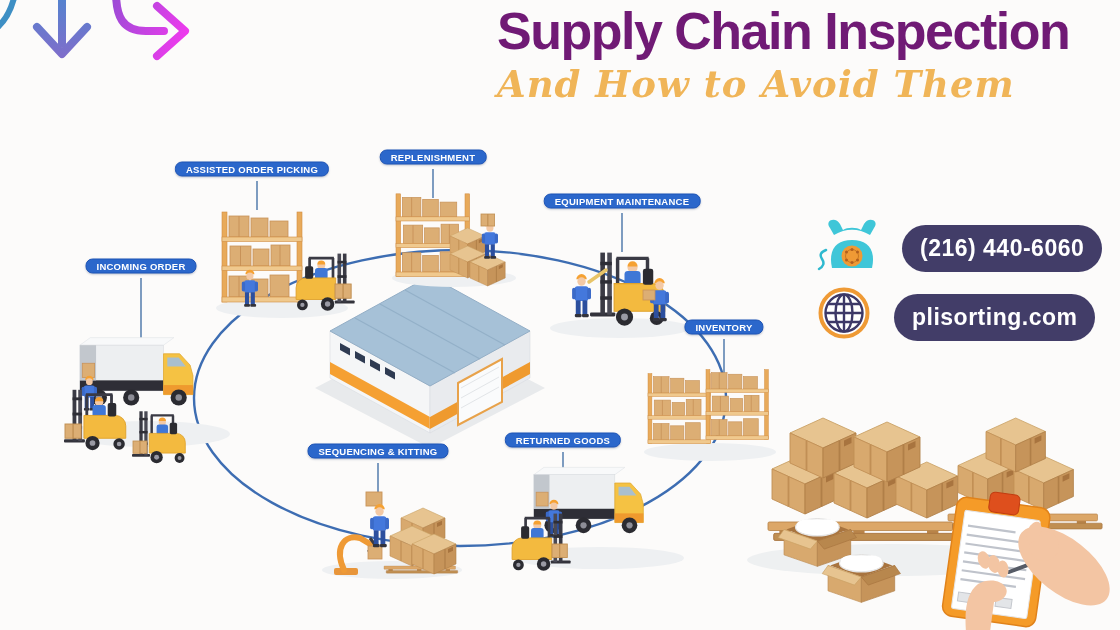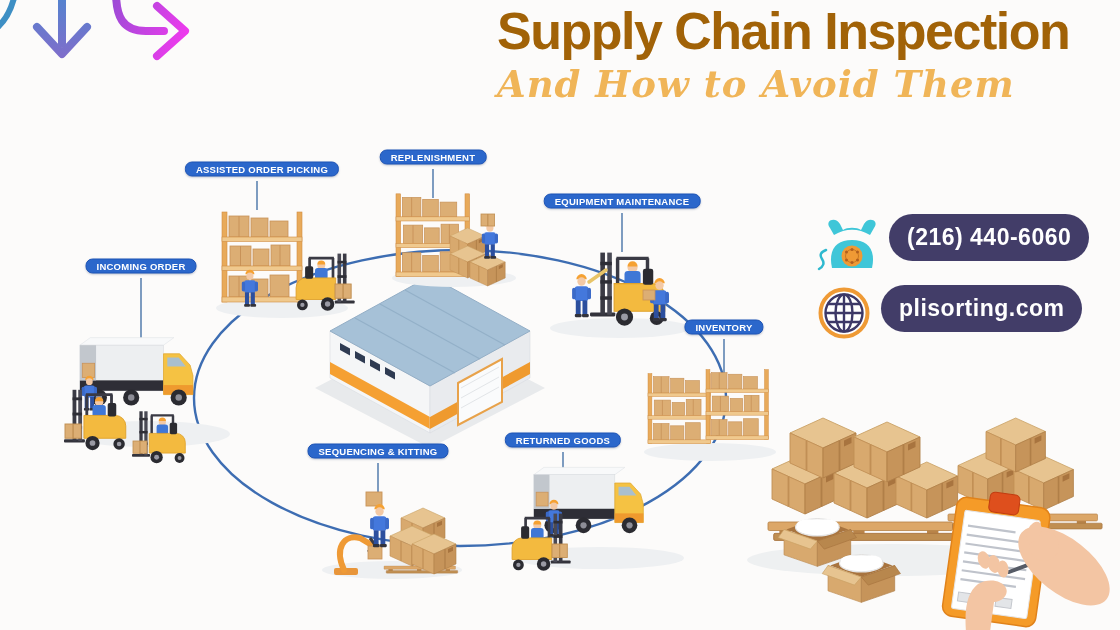--- a/index.html
+++ b/index.html
@@ -2,24 +2,24 @@
 <html><head>
 <meta charset="utf-8">
 <style>
   *{margin:0;padding:0;box-sizing:border-box}
   html,body{width:1120px;height:630px;overflow:hidden}
   body{font-family:"Liberation Sans",sans-serif;background:#fcfbfa;position:relative}
   .canvas{position:absolute;left:0;top:0;width:1120px;height:630px;background:#fcfbfa;overflow:hidden}
   .scene-svg{position:absolute;left:0;top:0;width:1120px;height:630px;z-index:1;pointer-events:none}
   .title{position:absolute;left:497px;top:4px;z-index:3;line-height:1.05;white-space:nowrap}
   .title .t1{font-size:44px;font-weight:700;color:#403b6e;letter-spacing:-1.5px}
-  .title .t2{font-size:52px;font-weight:700;color:#a16207;letter-spacing:-1.5px}
+  .title .t2{font-size:52px;font-weight:700;color:#701a75;letter-spacing:-1.5px}
   .title .t3{font-family:"DejaVu Serif",serif;font-style:italic;font-size:37px;font-weight:700;color:#f0b558;margin-top:6px;letter-spacing:1px}
   .contact{position:absolute;left:816px;top:214px;z-index:3;display:flex;flex-direction:column;gap:13px}
-  .contact-row{display:flex;align-items:flex-start;gap:9px}
+  .contact-row{display:flex;align-items:flex-end;gap:22px}
   .contact-pill{min-width:194px;height:47px;background:#423d68;border-radius:24px;color:#fff;
     font-size:23px;font-weight:700;display:flex;align-items:center;justify-content:center;
     letter-spacing:.5px;padding:0 18px}
   .station-label{position:absolute;transform:translate(-50%,-50%);background:#2b67cb;border:1px solid #1d54b6;
     color:#fff;font-size:9.5px;font-weight:700;letter-spacing:.25px;padding:0 10px;height:15px;
     display:flex;align-items:center;border-radius:7px;white-space:nowrap;z-index:4;
     box-shadow:0 1px 2px rgba(20,40,90,.25)}
 </style>
 </head>
 <body>
@@ -344,19 +344,19 @@
         <line x1="28" y1="9.5" x2="28" y2="46.5" stroke="#3d3867" stroke-width="2.4"></line>
         <line x1="11" y1="19" x2="45" y2="19" stroke="#3d3867" stroke-width="2.4"></line>
         <line x1="9.5" y1="28" x2="46.5" y2="28" stroke="#3d3867" stroke-width="2.4"></line>
         <line x1="11" y1="37" x2="45" y2="37" stroke="#3d3867" stroke-width="2.4"></line>
       </svg>
       <div class="contact-pill">plisorting.com</div>
     </div>
   </div>
 
   <div class="station-label" style="left:141px;top:266px">INCOMING ORDER</div>
-  <div class="station-label" style="left:262px;top:169px">ASSISTED ORDER PICKING</div>
+  <div class="station-label" style="left:252px;top:169px">ASSISTED ORDER PICKING</div>
   <div class="station-label" style="left:433px;top:157px">REPLENISHMENT</div>
   <div class="station-label" style="left:622px;top:201px">EQUIPMENT MAINTENANCE</div>
   <div class="station-label" style="left:724px;top:327px">INVENTORY</div>
   <div class="station-label" style="left:563px;top:440px">RETURNED GOODS</div>
   <div class="station-label" style="left:378px;top:451px">SEQUENCING &amp; KITTING</div>
 </div>
 
 </body></html>

